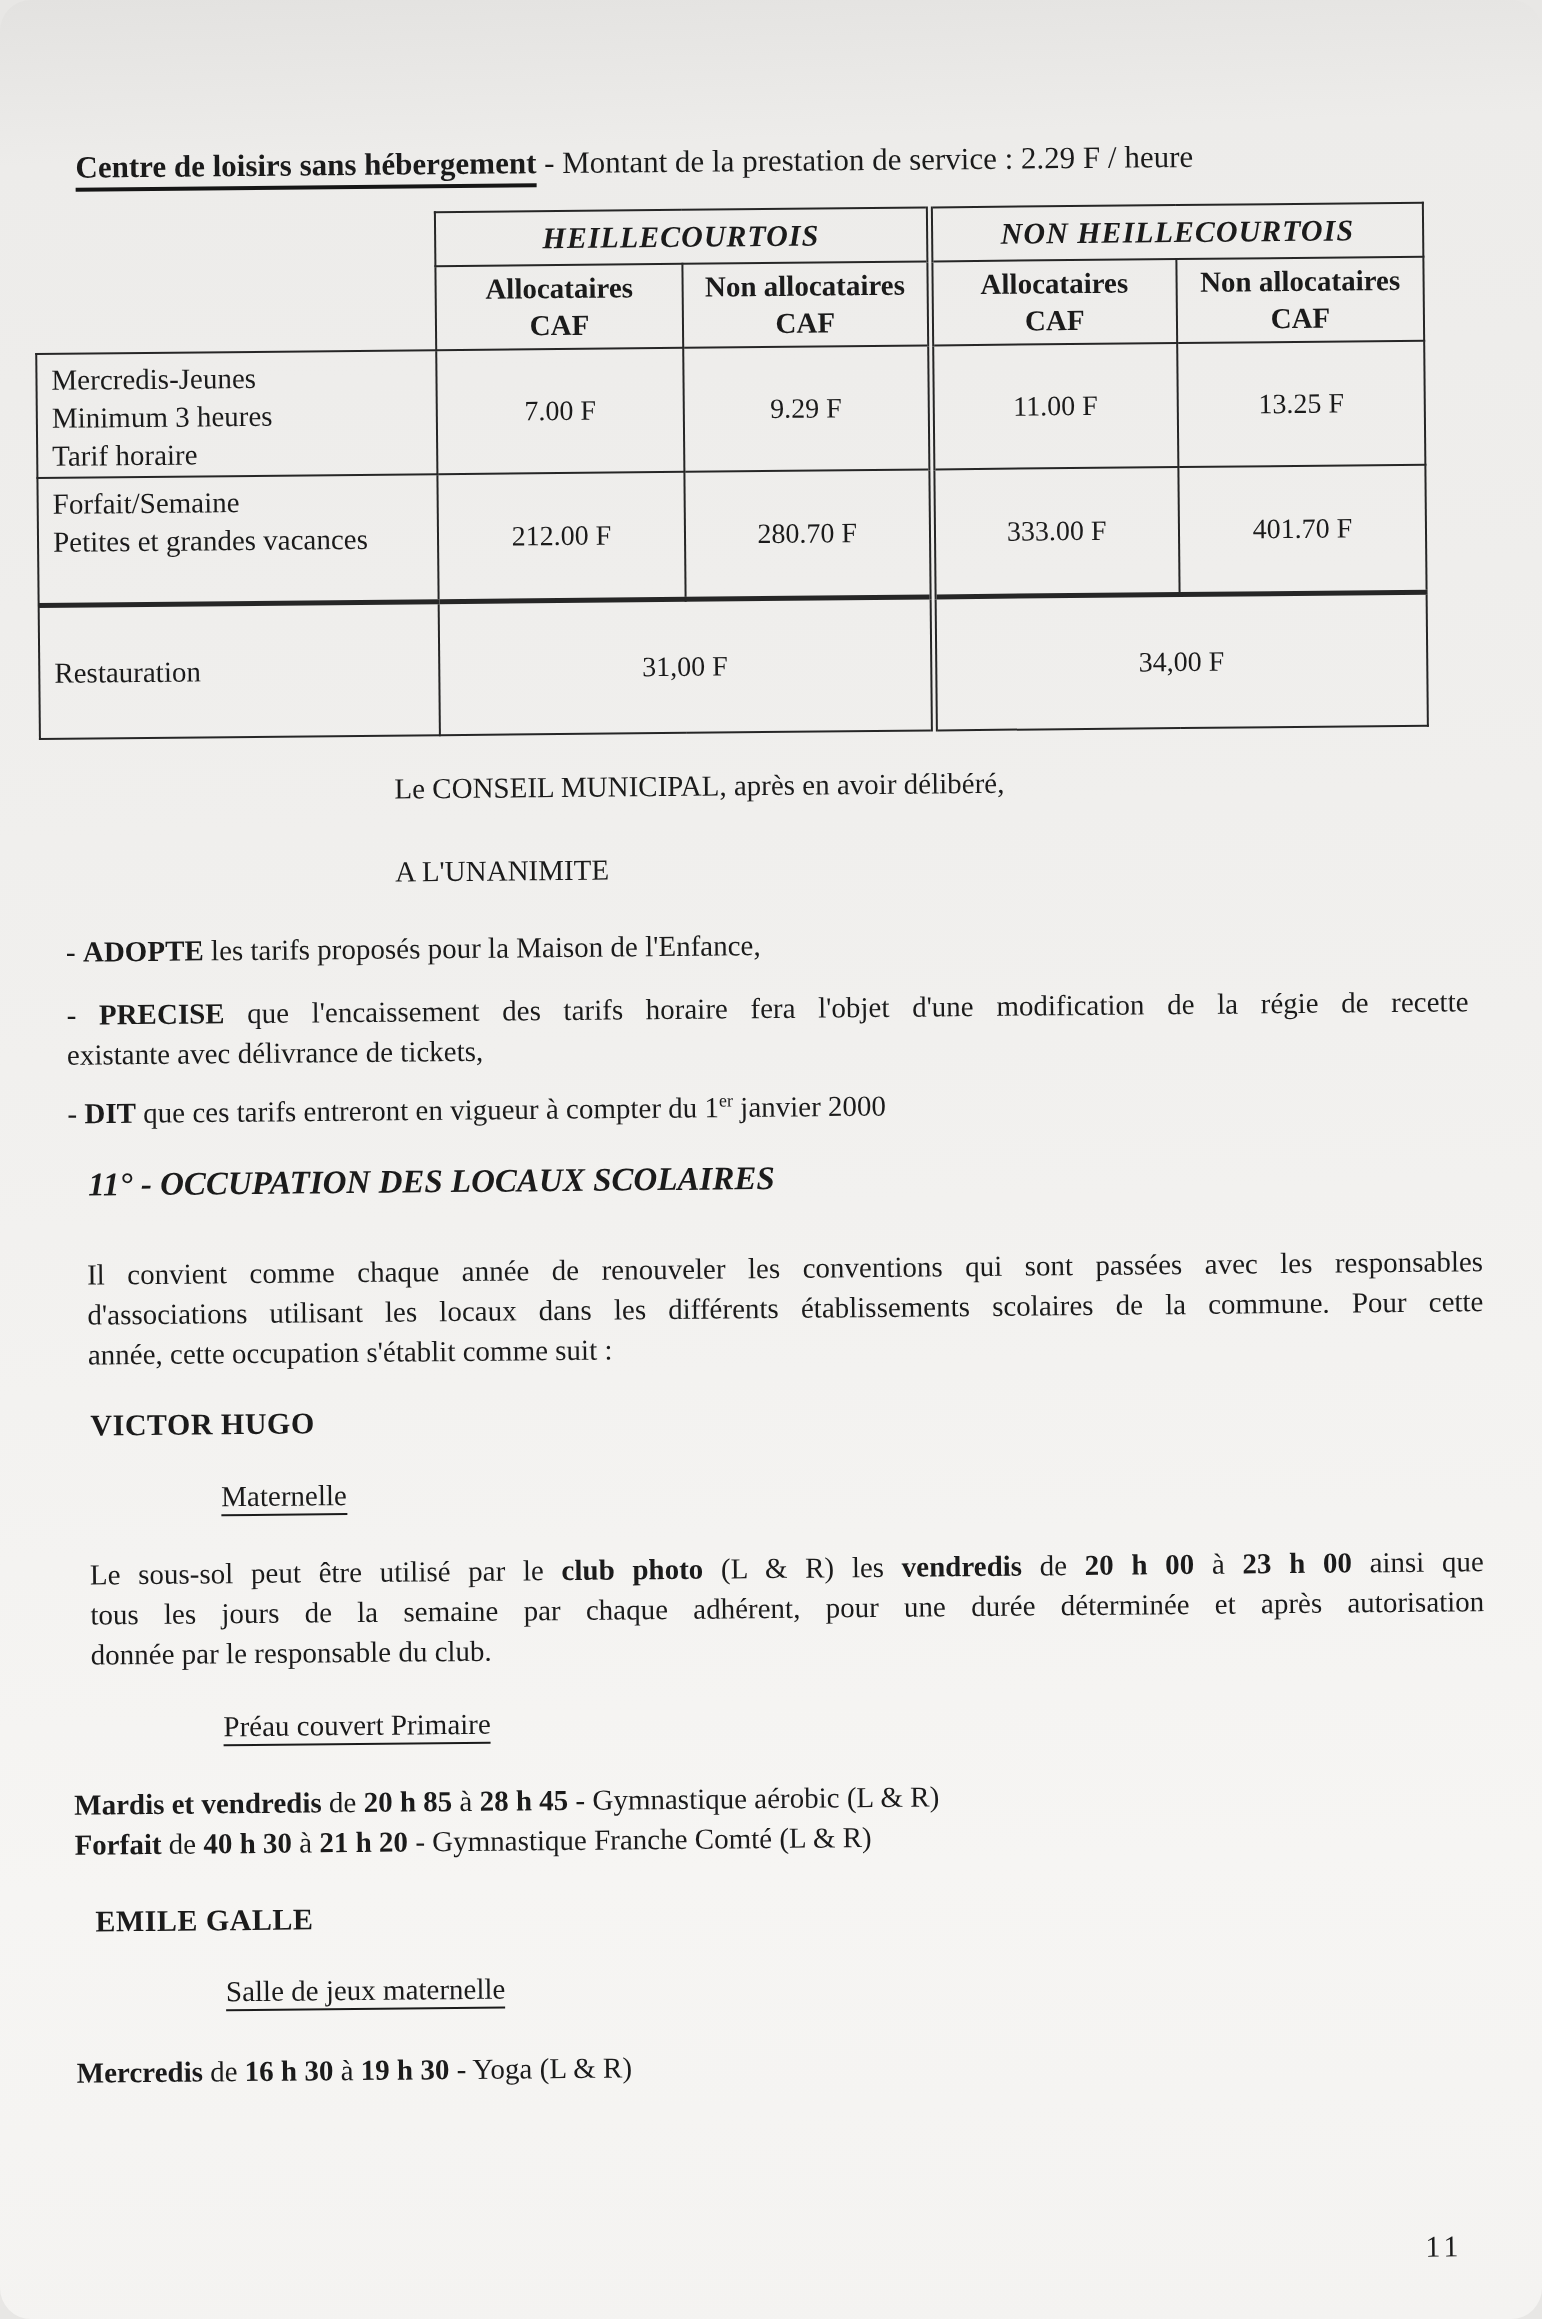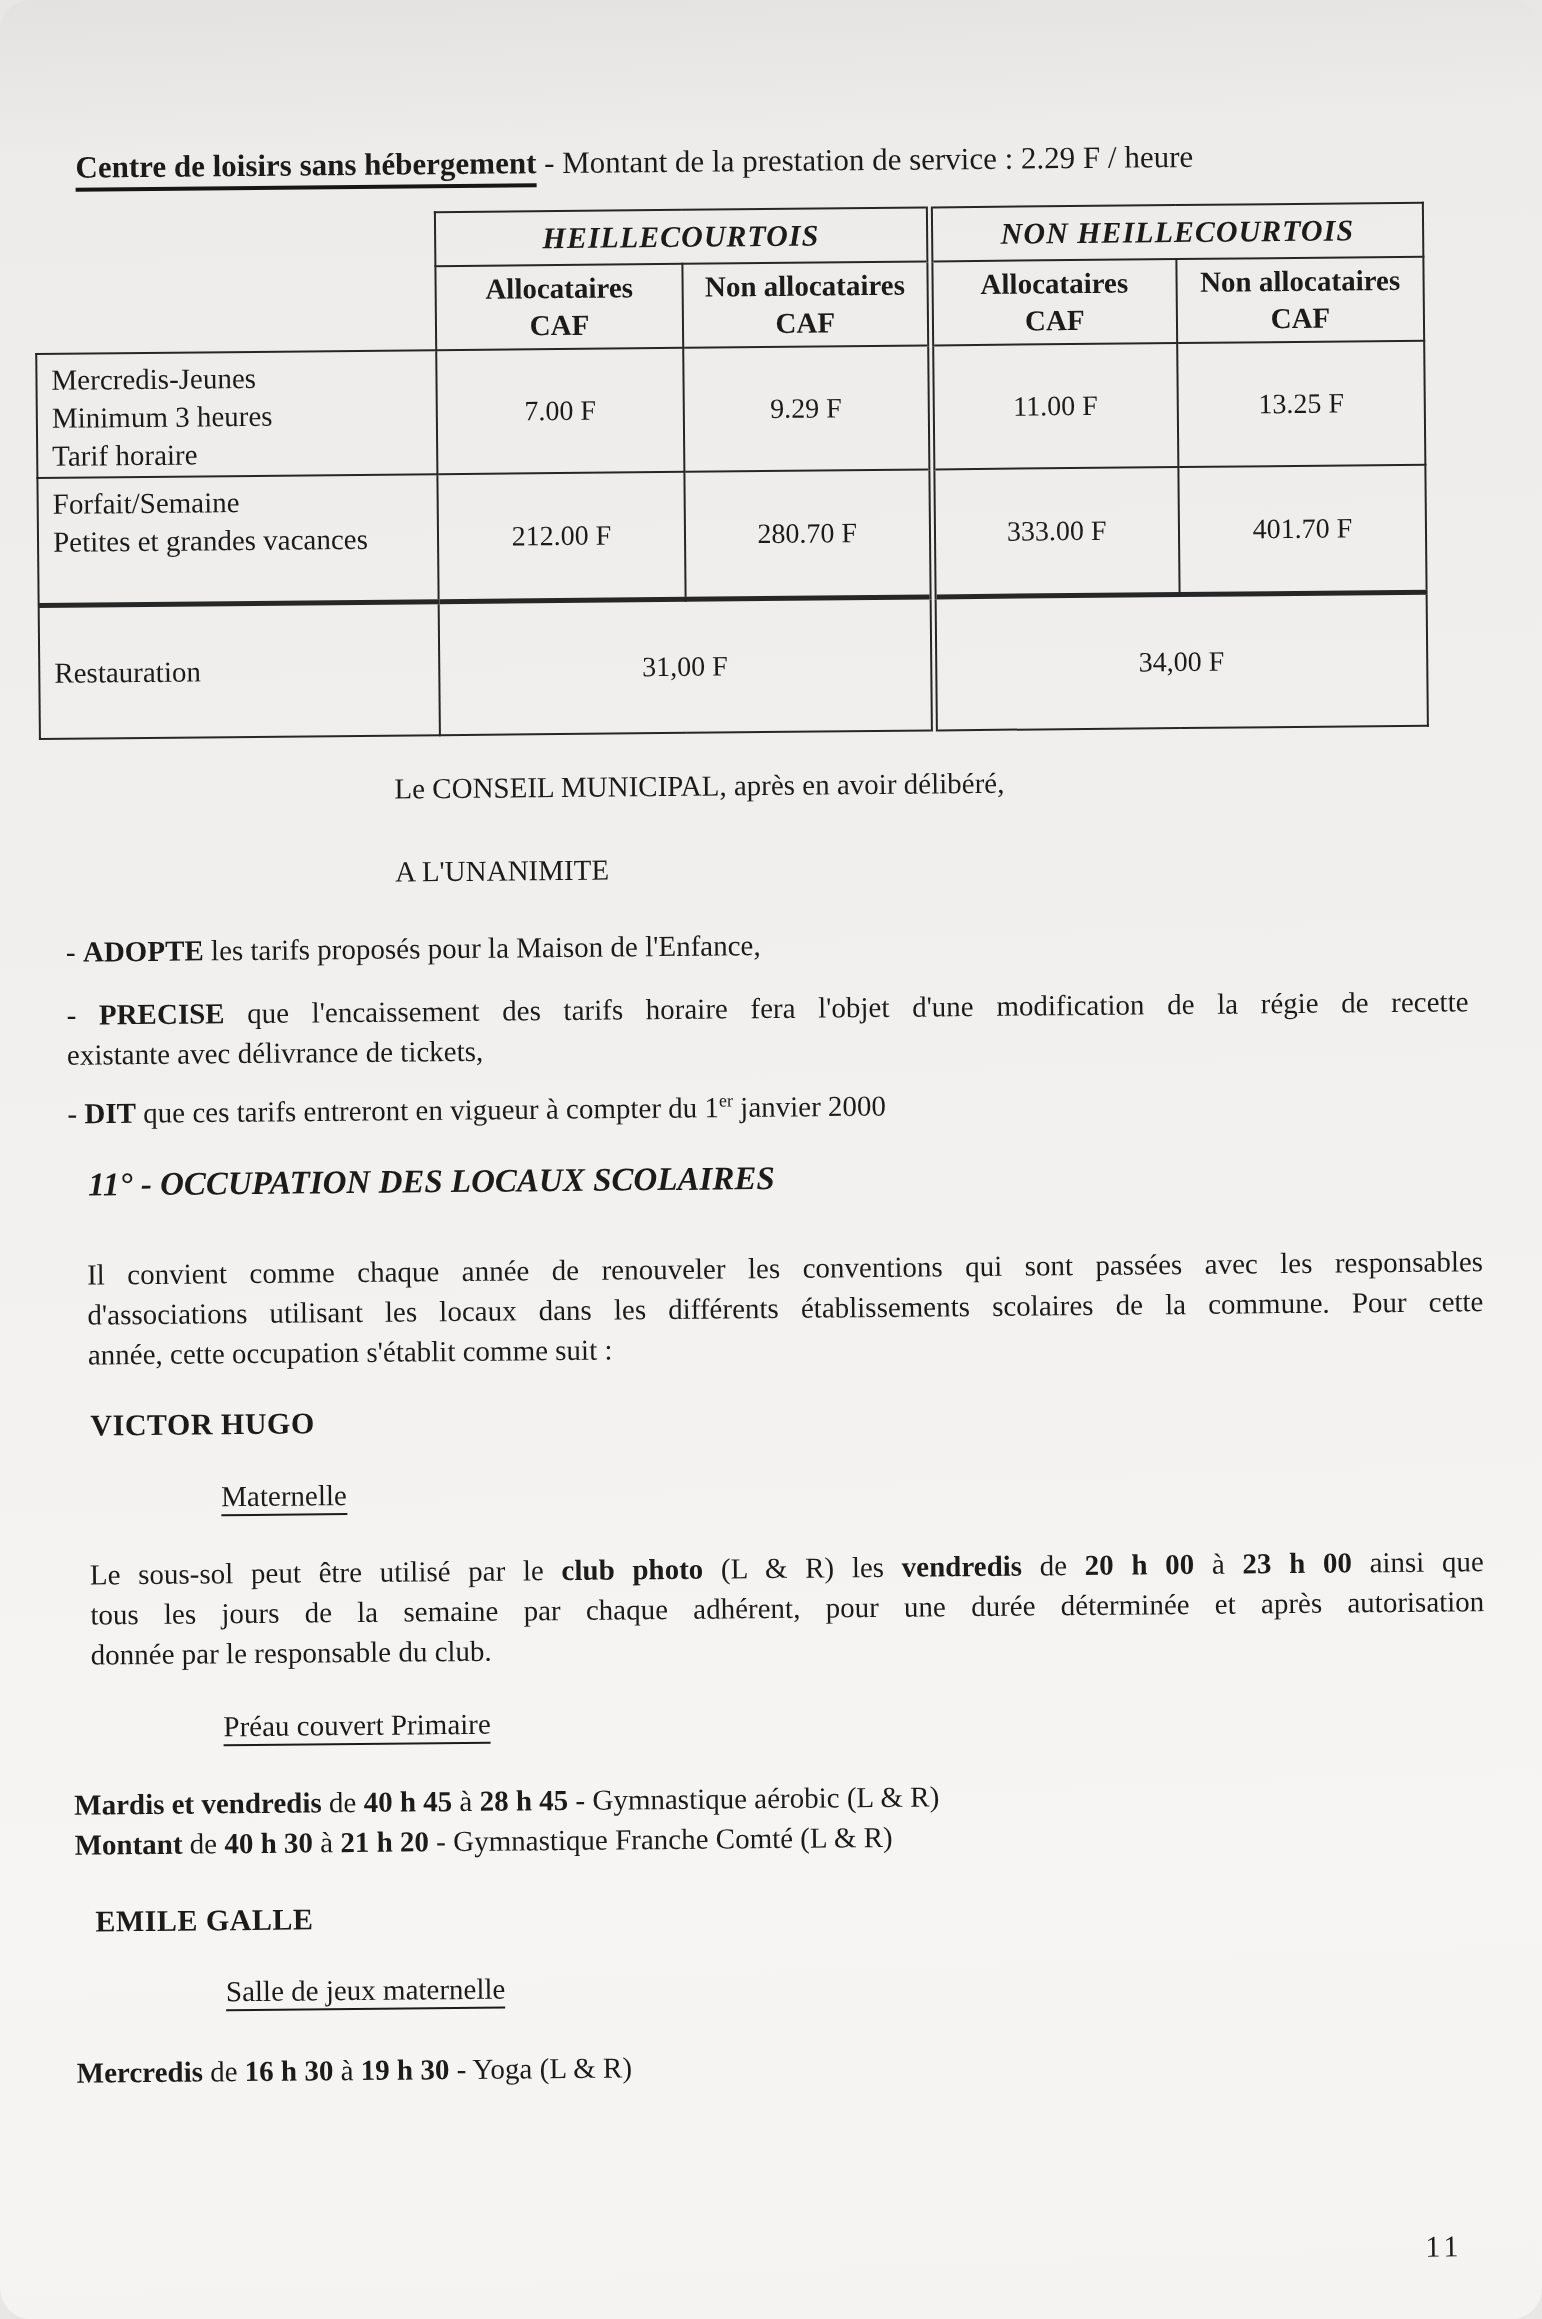--- a/index.html
+++ b/index.html
@@ -154,22 +154,22 @@
     <div class="abs room" style="left:218px;top:1475px;"><span>Maternelle</span></div>
 
     <div class="abs para" style="left:86px;top:1548px;width:1394px;">
       <div class="line"><span>Le sous-sol peut être utilisé par le </span><b>club photo</b><span> (L &amp; R) les </span><b>vendredis</b><span> de </span><b>20 h 00</b><span> à </span><b>23 h 00</b><span> ainsi que</span></div>
       <div class="line">tous les jours de la semaine par chaque adhérent, pour une durée déterminée et après autorisation</div>
       <div class="lastline">donnée par le responsable du club.</div>
     </div>
 
     <div class="abs room" style="left:218px;top:1705px;"><span>Préau couvert Primaire</span></div>
 
-    <div class="abs t" style="left:68px;top:1778px;"><b>Mardis et vendredis</b><span> de </span><b>40 h 45</b><span> à </span><b>28 h 45</b><span> - Gymnastique aérobic (L &amp; R)</span></div>
-    <div class="abs t" style="left:68px;top:1818px;"><b>Montant</b><span> de </span><b>40 h 30</b><span> à </span><b>21 h 20</b><span> - Gymnastique Franche Comté (L &amp; R)</span></div>
+    <div class="abs t" style="left:68px;top:1778px;"><b>Mardis et vendredis</b><span> de </span><b>20 h 85</b><span> à </span><b>28 h 45</b><span> - Gymnastique aérobic (L &amp; R)</span></div>
+    <div class="abs t" style="left:68px;top:1818px;"><b>Forfait</b><span> de </span><b>40 h 30</b><span> à </span><b>21 h 20</b><span> - Gymnastique Franche Comté (L &amp; R)</span></div>
 
     <div class="abs school" style="left:88px;top:1898px;">EMILE GALLE</div>
     <div class="abs room" style="left:218px;top:1970px;"><span>Salle de jeux maternelle</span></div>
 
     <div class="abs t" style="left:68px;top:2046px;"><b>Mercredis</b><span> de </span><b>16 h 30</b><span> à </span><b>19 h 30</b><span> - Yoga (L &amp; R)</span></div>
 
     <div class="abs pagenum" style="left:1383px;top:2236px;margin-left:32px;">11</div>
 
   </div>
 </div>

